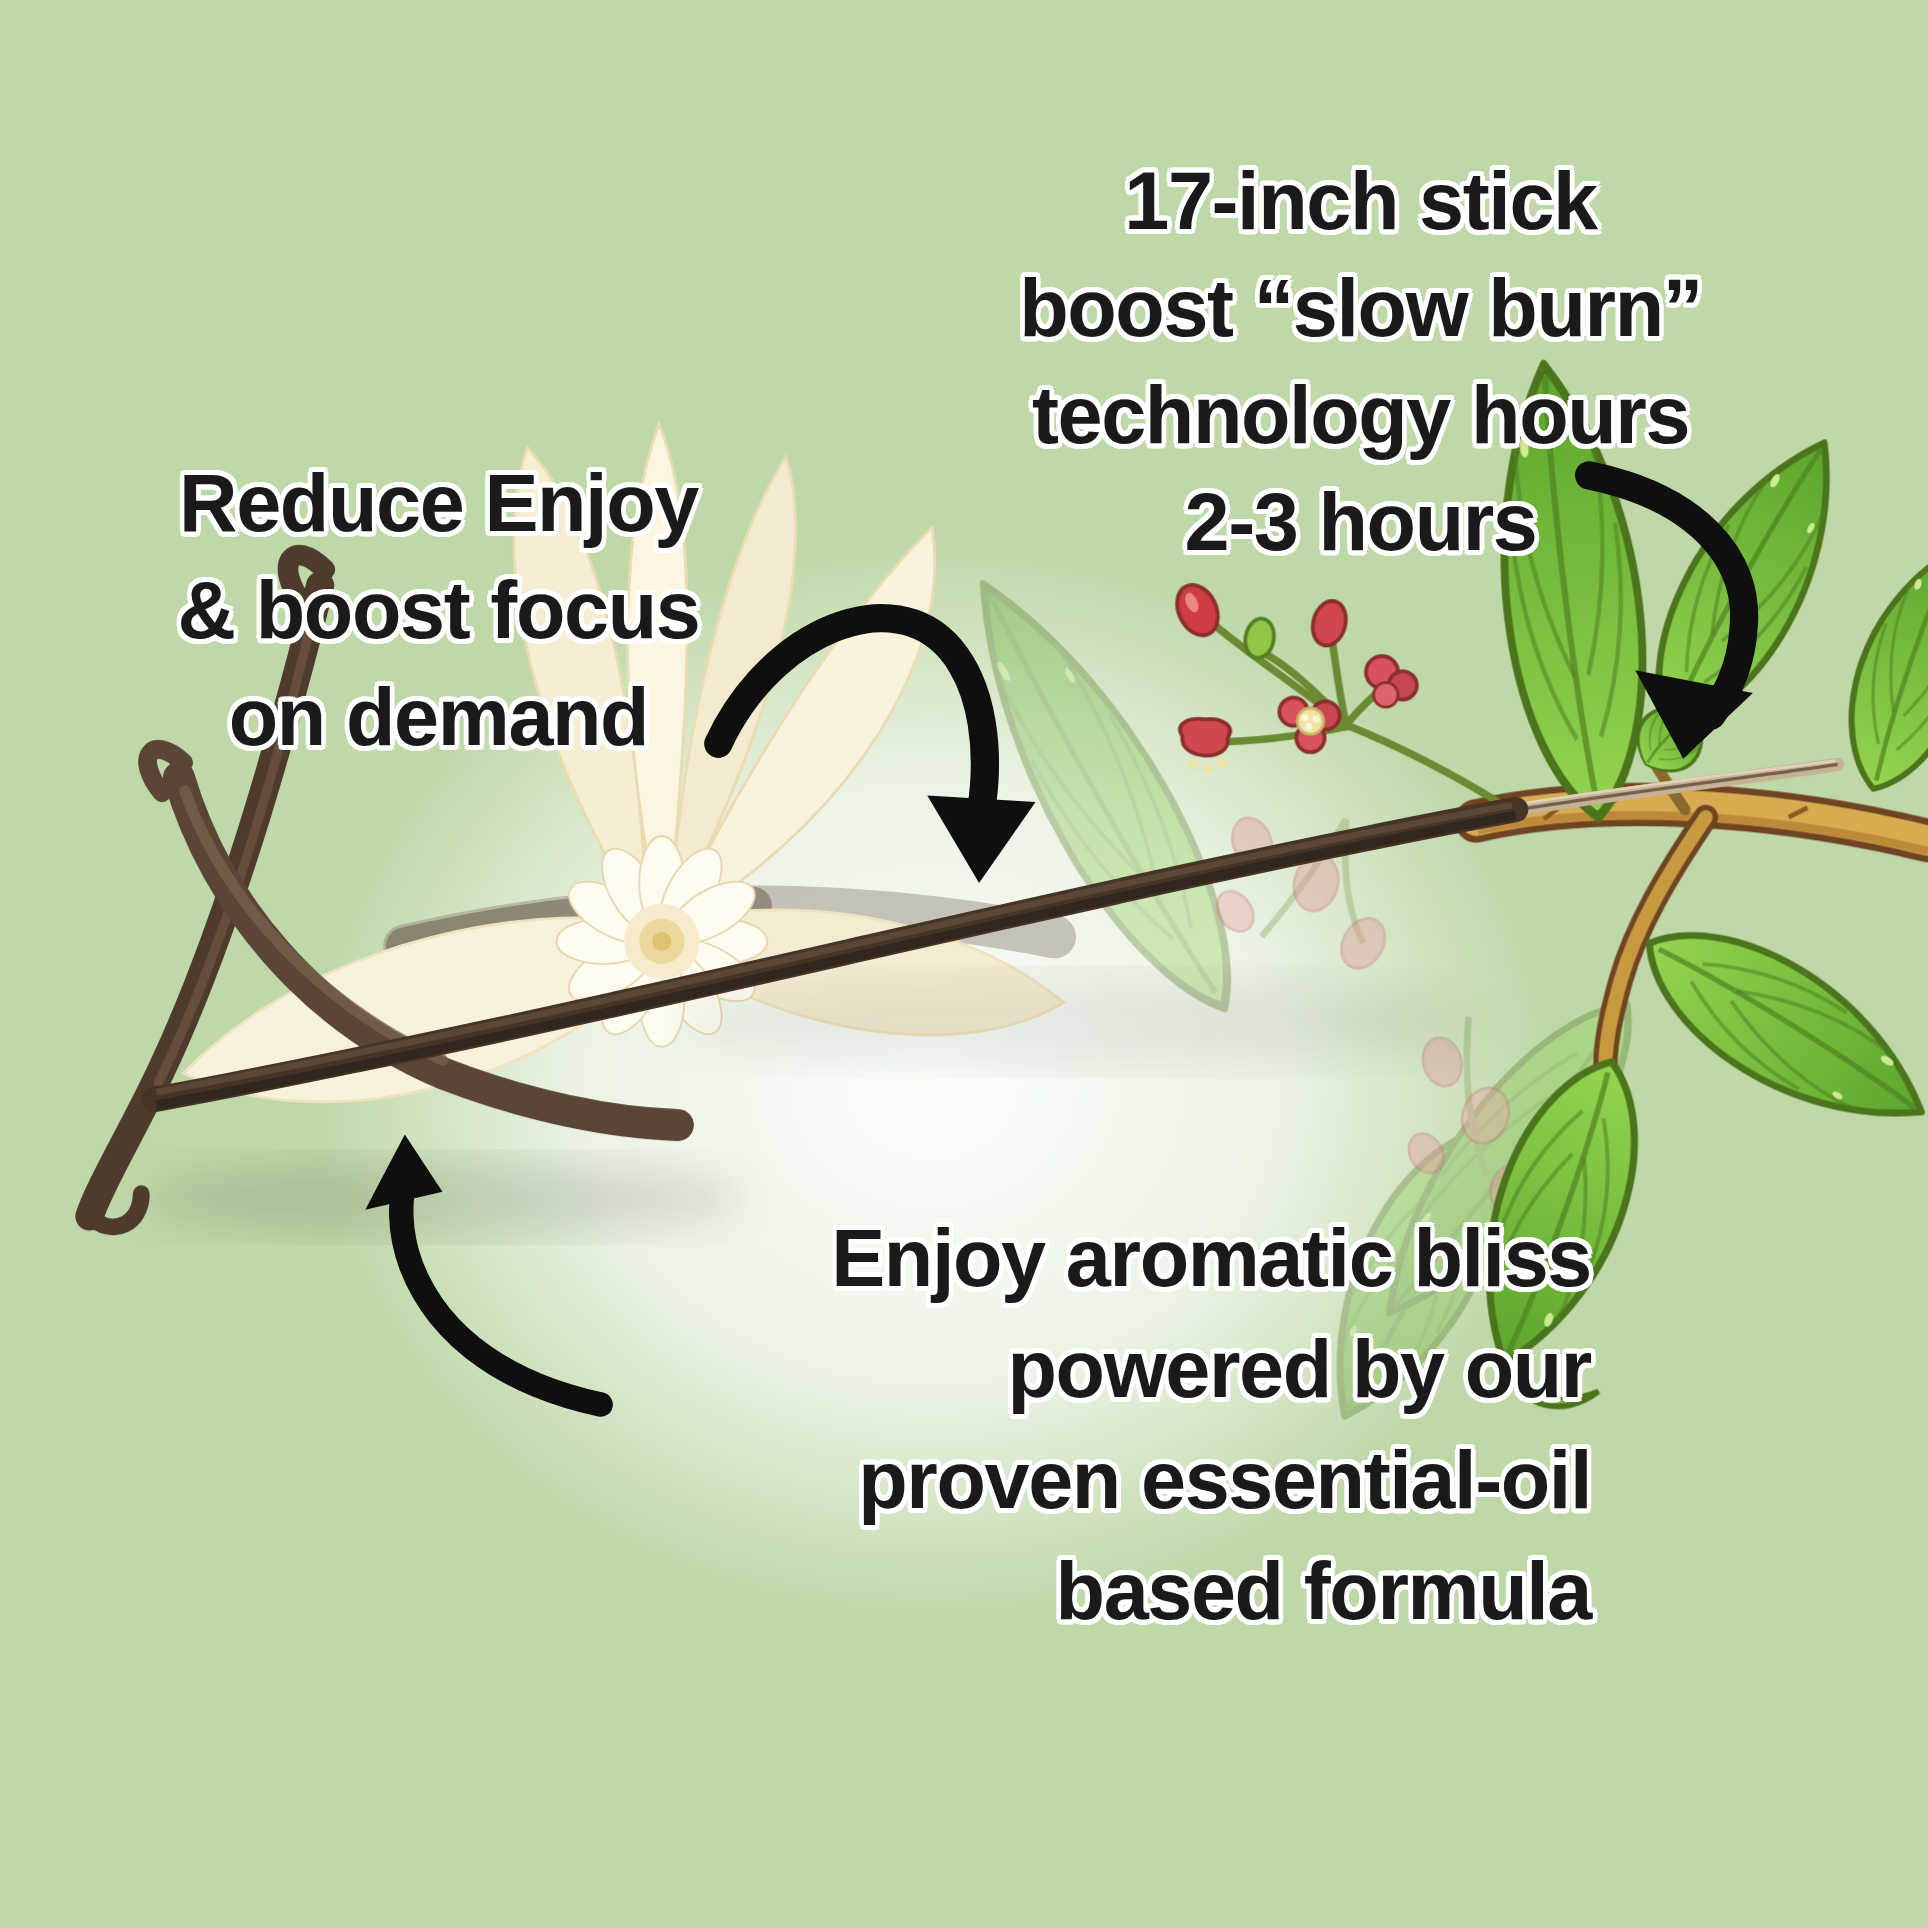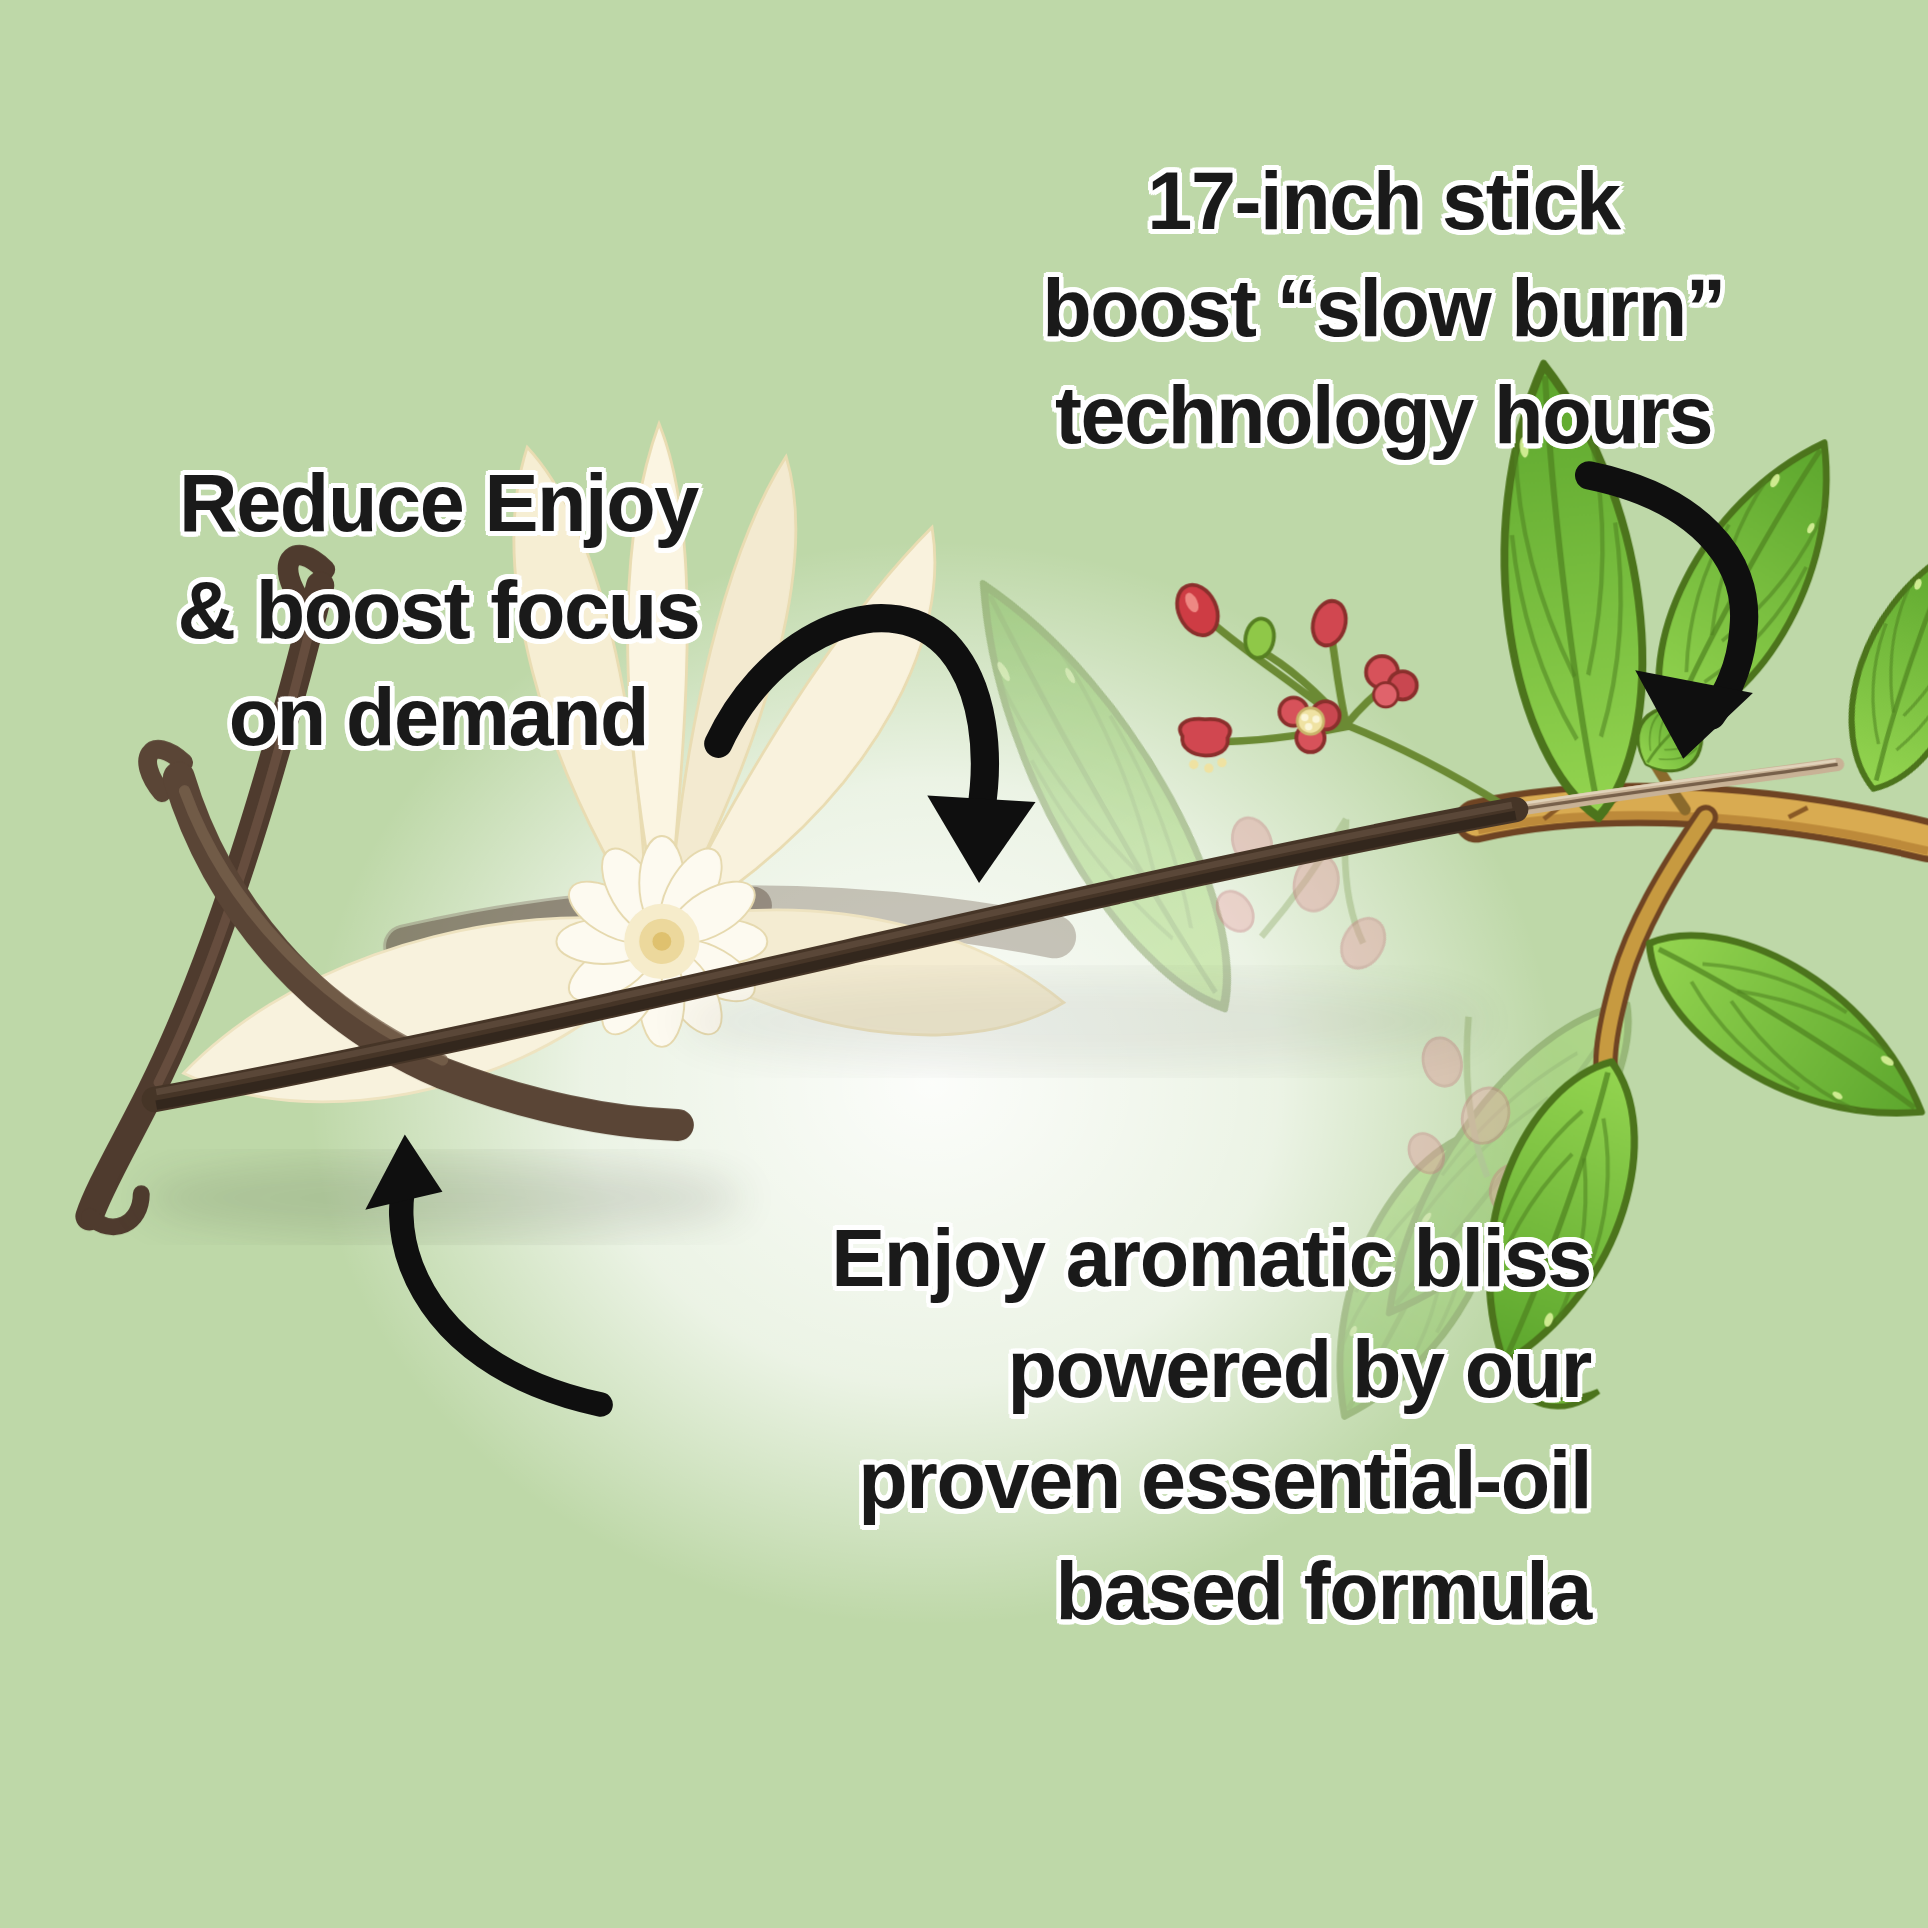--- a/index.html
+++ b/index.html
@@ -27,21 +27,21 @@
     line-height:107px;
     letter-spacing:-1.4px;
     color:#1a1a1a;
     text-shadow:
       4.7px 0 0 #fff,-4.7px 0 0 #fff,0 4.7px 0 #fff,0 -4.7px 0 #fff,
       3.8px 3.8px 0 #fff,-3.8px 3.8px 0 #fff,3.8px -3.8px 0 #fff,-3.8px -3.8px 0 #fff,
       1.9px 4.7px 0 #fff,-1.9px 4.7px 0 #fff,1.9px -4.7px 0 #fff,-1.9px -4.7px 0 #fff;
   }
   .callout .line{display:block;white-space:nowrap;}
   .callout-benefits{left:109px;top:450px;width:659px;}
-  .callout-stick{left:1007px;top:148px;width:753px;}
+  .callout-stick{left:984px;top:148px;width:753px;}
   .callout-formula{left:687px;top:1203px;width:904px;line-height:111px;text-align:right;}
 </style>
 </head>
 <body>
 
 <div class="canvas">
 
   <div class="glow"></div>
 
   <svg class="art" width="1928" height="1928" viewBox="0 0 2048 2048">
@@ -200,20 +200,21 @@
   <div class="callout callout-benefits">
     <span class="line">Reduce Enjoy</span>
     <span class="line">&amp; boost focus</span>
     <span class="line">on demand</span>
   </div>
 
   <div class="callout callout-stick">
     <span class="line">17-inch stick</span>
     <span class="line">boost “slow burn”</span>
     <span class="line">technology hours</span>
+    <span class="line">2-3 hours</span>
   </div>
 
   <div class="callout callout-formula">
     <span class="line">Enjoy aromatic bliss</span>
     <span class="line">powered by our</span>
     <span class="line">proven essential-oil</span>
     <span class="line">based formula</span>
   </div>
 
 </div>

